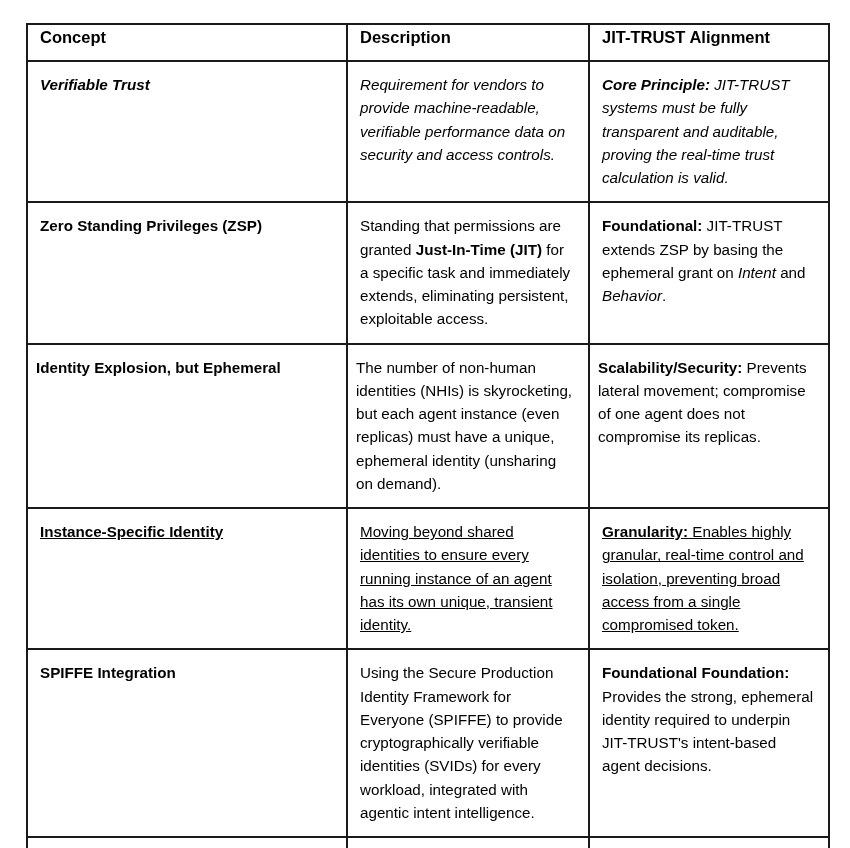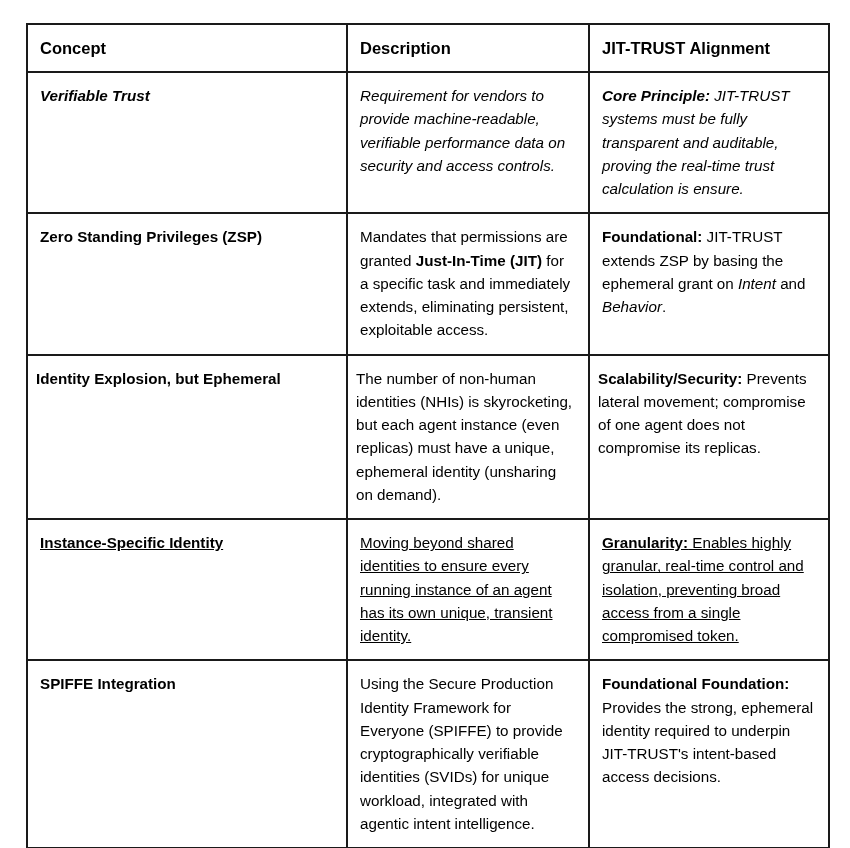--- a/index.html
+++ b/index.html
@@ -31,21 +31,21 @@
     border: 2px solid #1a1a1a;
     vertical-align: top;
     text-align: left;
     padding: 11px 12px 12px 12px;
     font-size: 15.2px;
     line-height: 1.53;
   }
   table.concept-table th {
     font-weight: bold;
     font-size: 16.5px;
-    padding-top: 11px;
+    padding-top: 0;
     padding-bottom: 10px;
   }
   col.c-concept { width: 320px; }
   col.c-desc    { width: 242px; }
   col.c-align   { width: 240px; }
 
   td.concept-cell {
     font-weight: bold;
     font-size: 14.6px;
     line-height: 1.5;
@@ -78,41 +78,41 @@
       <tr>
         <th>Concept</th>
         <th>Description</th>
         <th>JIT-TRUST Alignment</th>
       </tr>
     </thead>
     <tbody id="table-body">
         <tr class="row-h1">
           <td class="concept-cell">Verifiable Trust</td>
           <td class="desc-cell"><span>Requirement for vendors to provide machine-readable, verifiable performance data on security and access controls.</span></td>
-          <td class="align-cell"><span class="b">Core Principle:</span><span> JIT-TRUST systems must be fully transparent and auditable, proving the real-time trust calculation is ensure.</span></td>
+          <td class="align-cell"><span class="b">Core Principle:</span><span> JIT-TRUST systems must be fully transparent and auditable, proving the real-time trust calculation is valid.</span></td>
         </tr>
         <tr class="row-h2">
           <td class="concept-cell">Zero Standing Privileges (ZSP)</td>
-          <td class="desc-cell"><span>Mandates that permissions are granted </span><span class="b">Just-In-Time (JIT)</span><span> for a specific task and immediately extends, eliminating persistent, exploitable access.</span></td>
+          <td class="desc-cell"><span>Standing that permissions are granted </span><span class="b">Just-In-Time (JIT)</span><span> for a specific task and immediately extends, eliminating persistent, exploitable access.</span></td>
           <td class="align-cell"><span class="b">Foundational:</span><span> JIT-TRUST extends ZSP by basing the ephemeral grant on </span><span class="i">Intent</span><span> and </span><span class="i">Behavior</span><span>.</span></td>
         </tr>
         <tr class="row-h3">
           <td class="concept-cell">Identity Explosion, but Ephemeral</td>
           <td class="desc-cell"><span>The number of non-human identities (NHIs) is skyrocketing, but each agent instance (even replicas) must have a unique, ephemeral identity (unsharing on demand).</span></td>
           <td class="align-cell"><span class="b">Scalability/Security:</span><span> Prevents lateral movement; compromise of one agent does not compromise its replicas.</span></td>
         </tr>
         <tr class="row-h4">
           <td class="concept-cell">Instance-Specific Identity</td>
           <td class="desc-cell"><span>Moving beyond shared identities to ensure every running instance of an agent has its own unique, transient identity.</span></td>
           <td class="align-cell"><span class="b">Granularity:</span><span> Enables highly granular, real-time control and isolation, preventing broad access from a single compromised token.</span></td>
         </tr>
         <tr class="row-h5">
           <td class="concept-cell">SPIFFE Integration</td>
-          <td class="desc-cell"><span>Using the Secure Production Identity Framework for Everyone (SPIFFE) to provide cryptographically verifiable identities (SVIDs) for unique workload, integrated with agentic intent intelligence.</span></td>
-          <td class="align-cell"><span class="b">Foundational Foundation:</span><span> Provides the strong, ephemeral identity required to underpin JIT-TRUST's intent-based access decisions.</span></td>
+          <td class="desc-cell"><span>Using the Secure Production Identity Framework for Everyone (SPIFFE) to provide cryptographically verifiable identities (SVIDs) for every workload, integrated with agentic intent intelligence.</span></td>
+          <td class="align-cell"><span class="b">Foundational Foundation:</span><span> Provides the strong, ephemeral identity required to underpin JIT-TRUST's intent-based agent decisions.</span></td>
         </tr>
         <tr class="row-h6">
           <td class="concept-cell">OAuth "On-Behalf-Of" (OBO) Enhancement</td>
           <td class="desc-cell"></td>
           <td class="align-cell"></td>
         </tr>
       </tbody>
   </table>
 </div>
 

